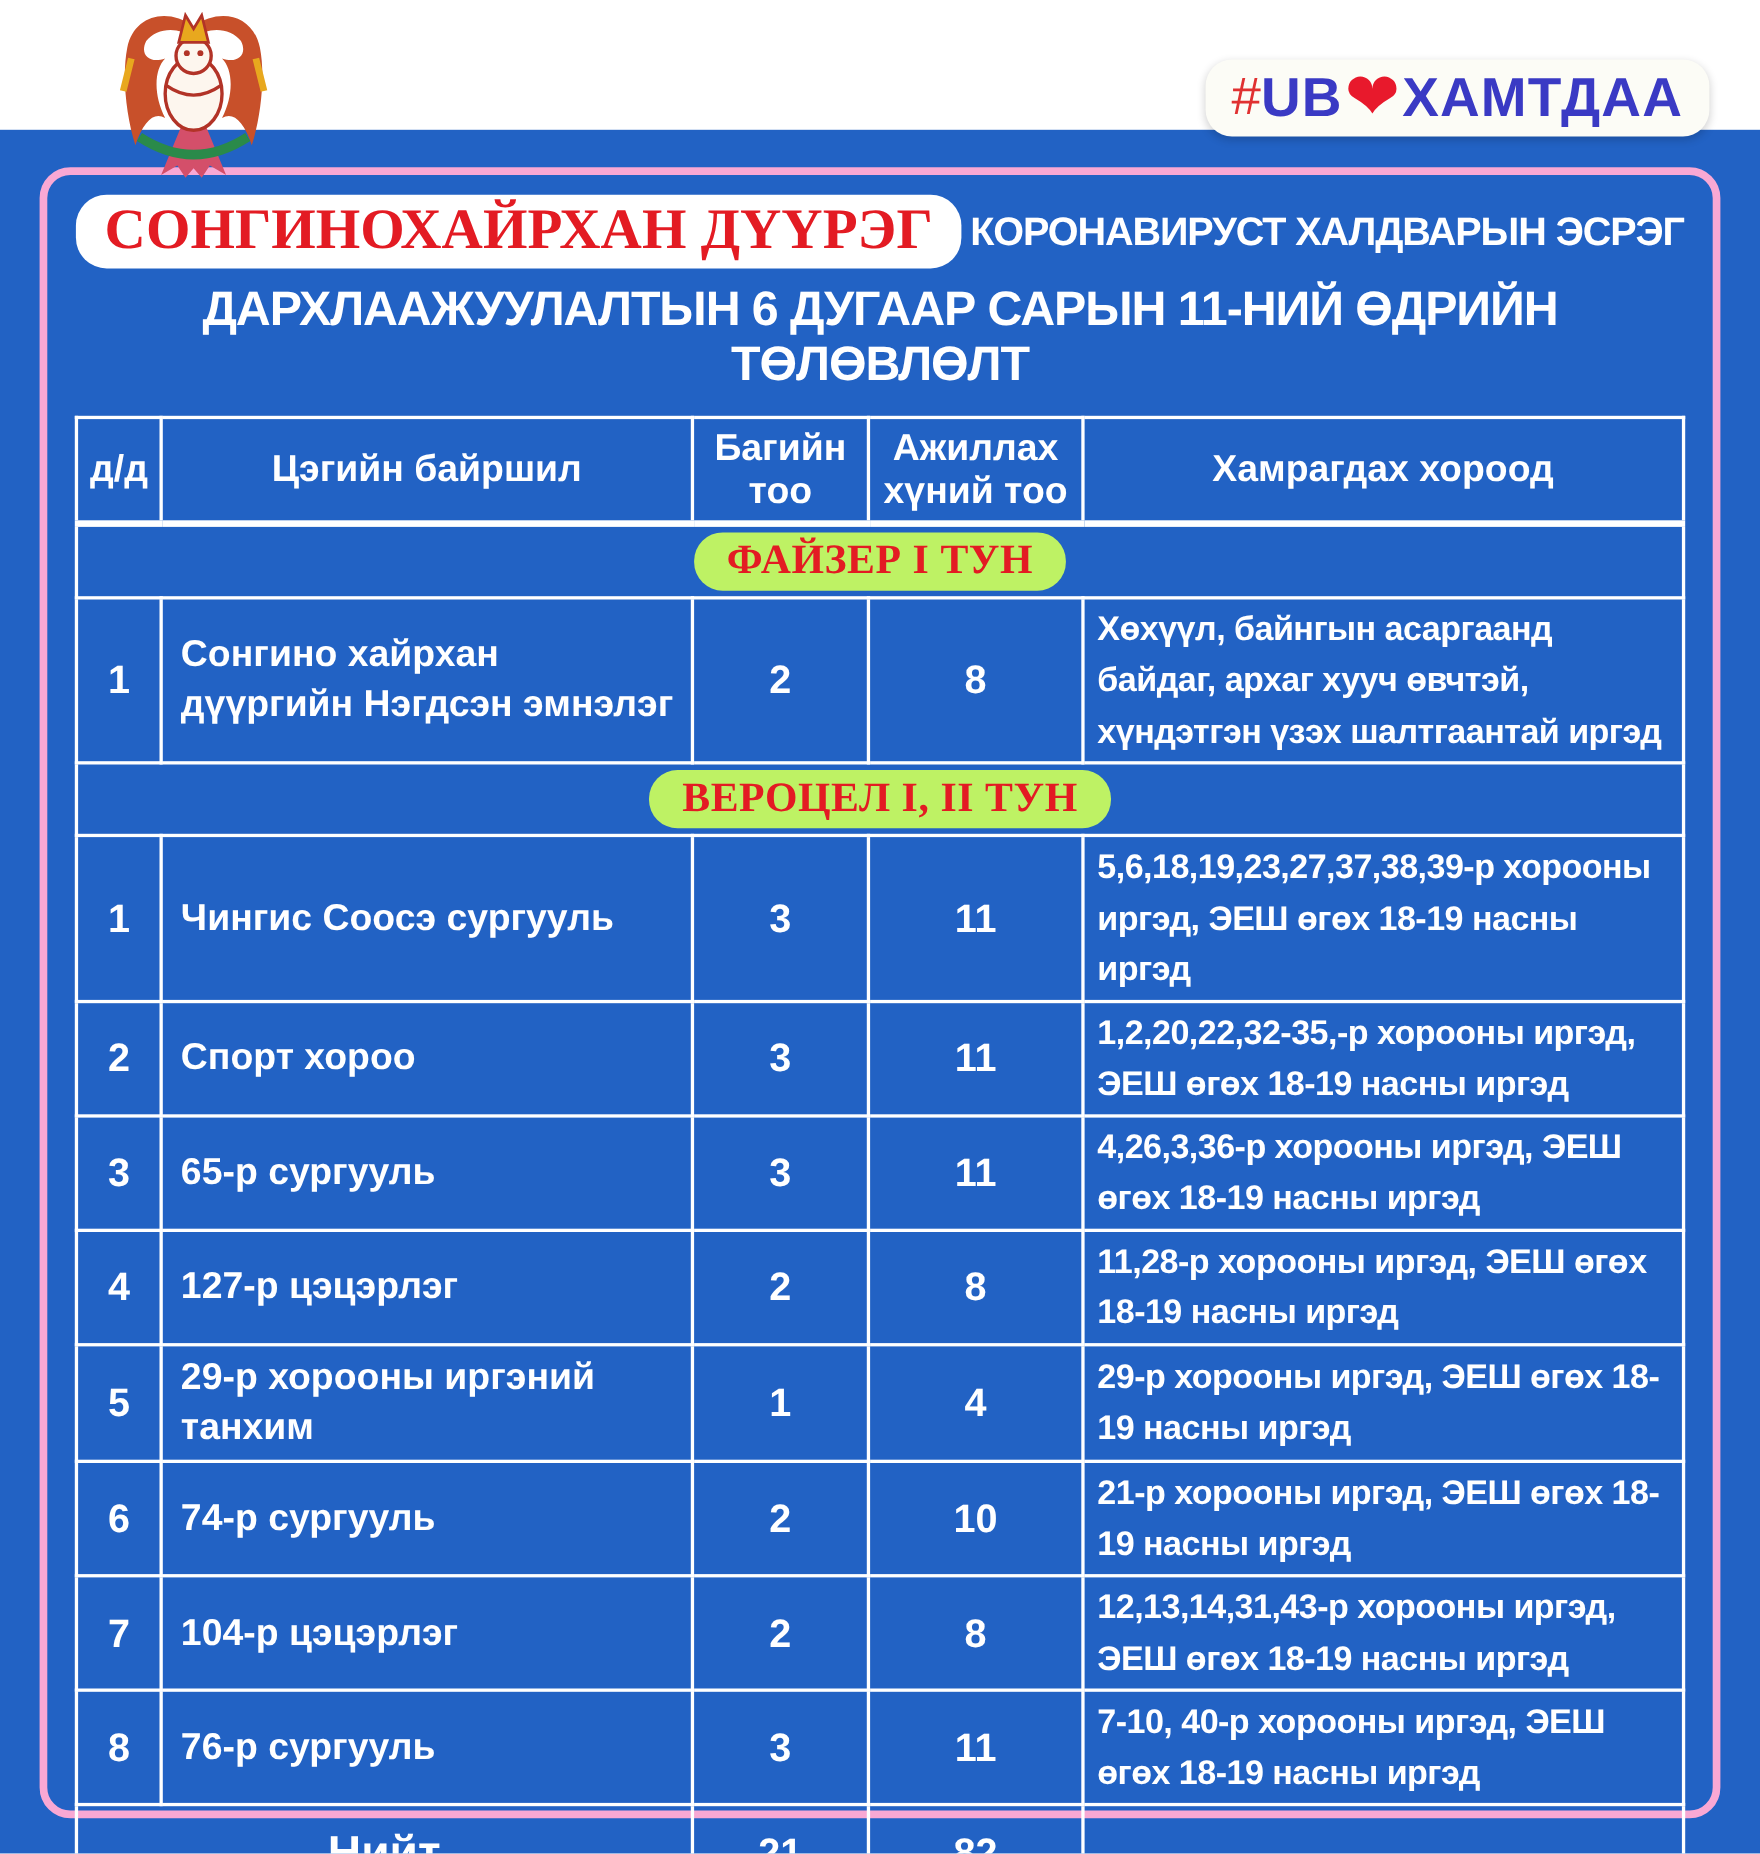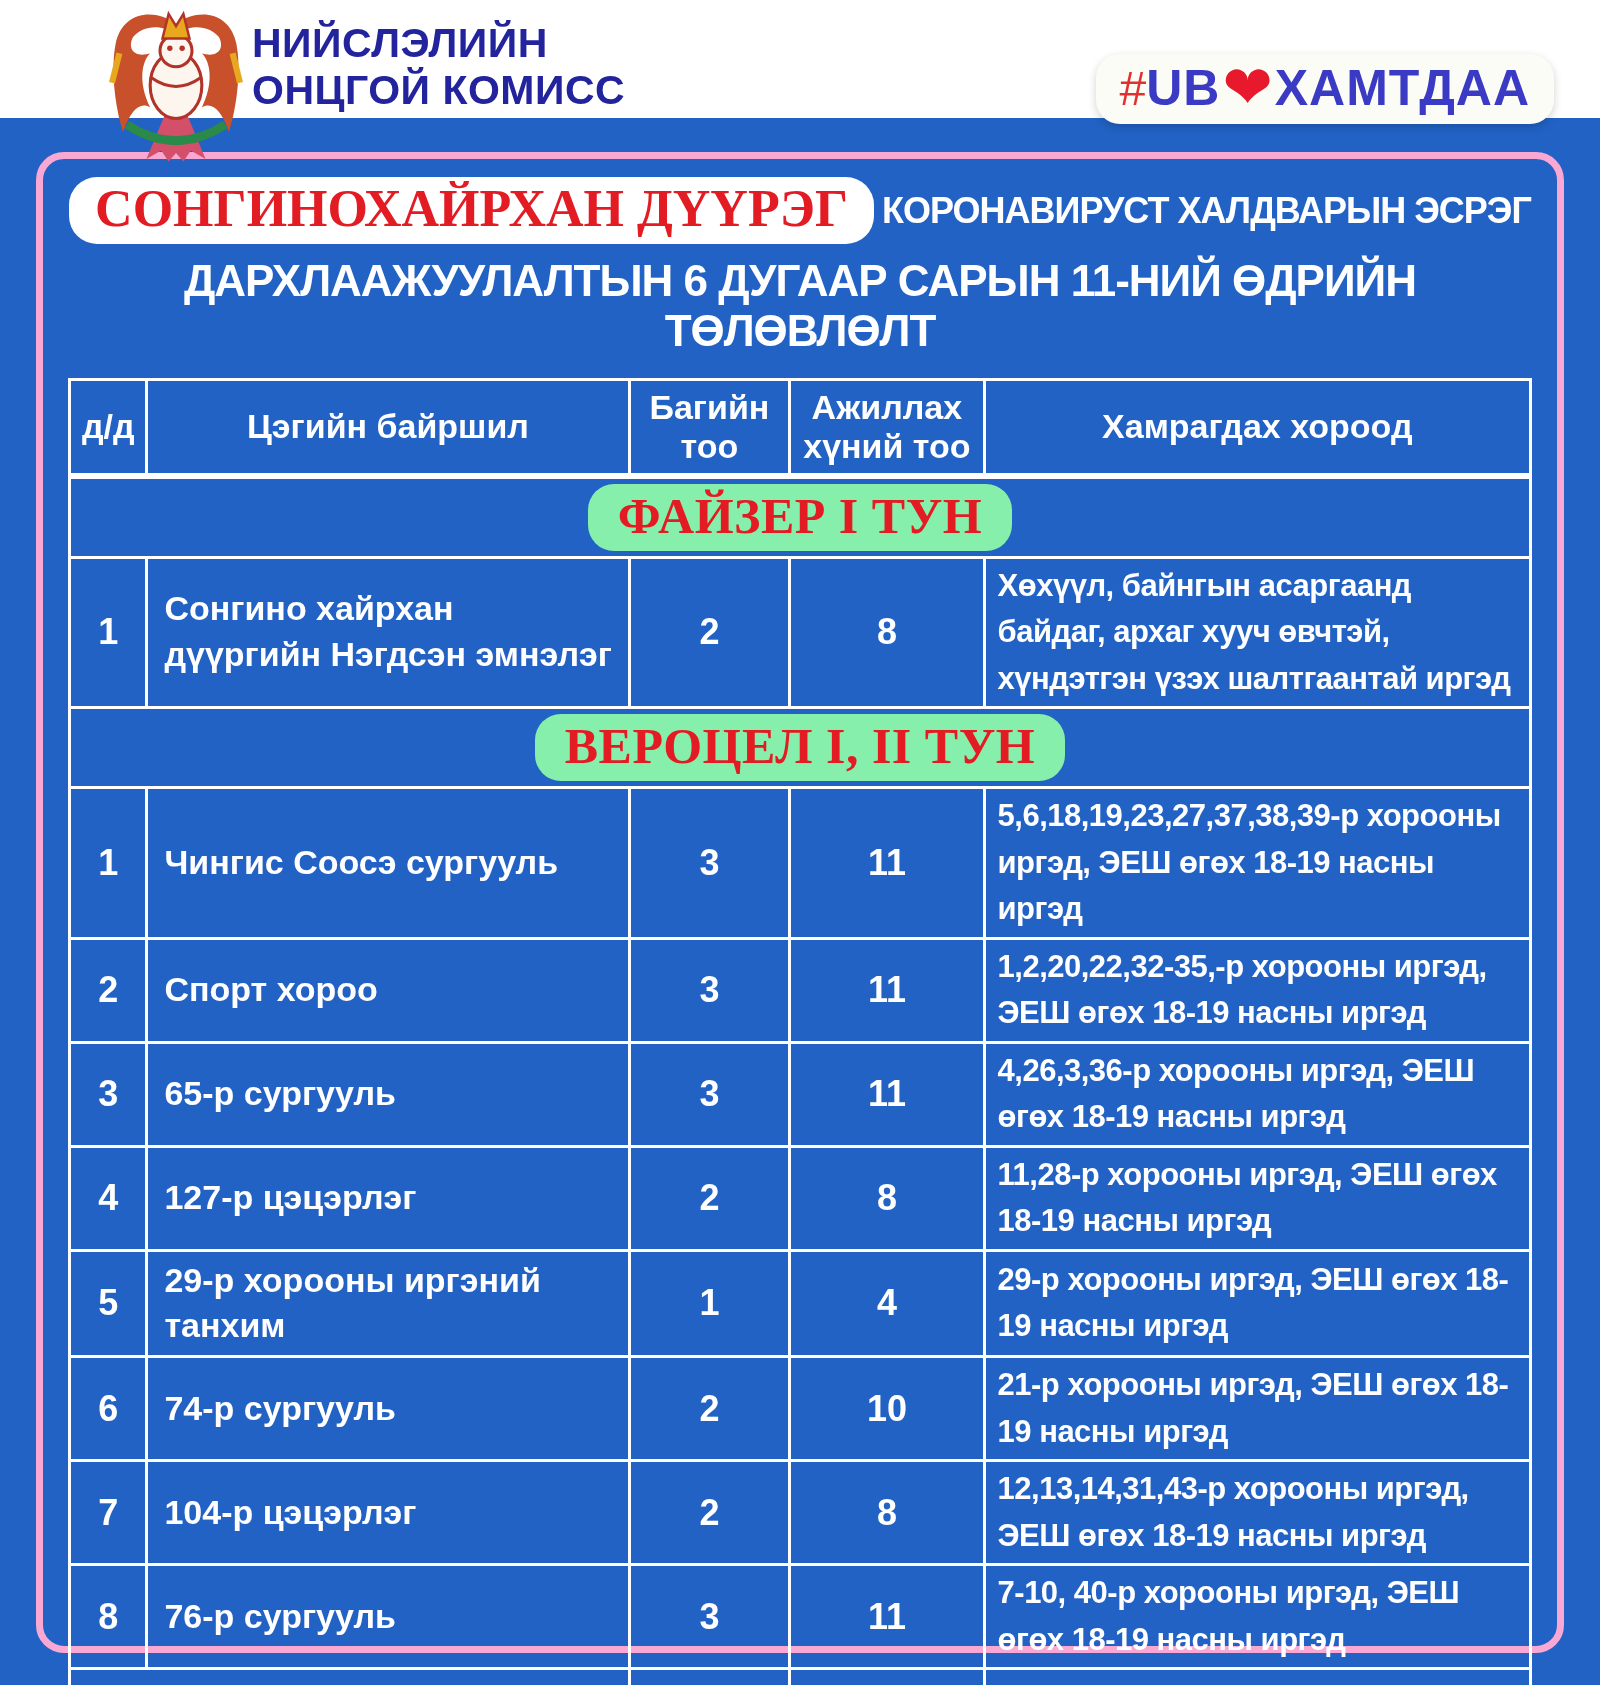--- a/index.html
+++ b/index.html
@@ -50,23 +50,23 @@
   th{font-size:34px;padding:4px 6px;border-bottom-width:6px;font-weight:bold;}
   tr.h-sec{height:54px;}
   tr.h-xl{height:130px;}
   tr.h-std{height:96px;}
   tr.h-total{height:86px;}
   td.num{text-align:center;font-size:36px;}
   td.loc{text-align:left;padding:6px 10px 6px 16px;font-size:34px;line-height:1.35;}
   td.khoroo{text-align:left;padding:4px 8px 4px 12px;font-size:31px;line-height:1.5;
             letter-spacing:-.5px;}
   td.section-cell{text-align:center;padding:5px 0;}
-  .section-pill{display:inline-block;background:#86efac;border-radius:26px;padding:3px 30px 6px;
+  .section-pill{display:inline-block;background:#bef264;border-radius:26px;padding:3px 30px 6px;
         color:var(--red);font-family:"Liberation Serif","DejaVu Serif",serif;
-        font-weight:bold;font-size:50px;letter-spacing:.5px;}
+        font-weight:bold;font-size:38px;letter-spacing:.5px;}
   td.total-label{text-align:center;font-size:42px;}
 </style>
 </head>
 <body>
 
 <div class="page">
 
   <div class="top-strip">
     <div class="logo">
       <svg width="152" height="160" viewBox="0 0 120 130" aria-hidden="true">
@@ -75,24 +75,20 @@
         <path d="M20 98 Q60 124 100 98" stroke="#2a8a4a" stroke-width="7" fill="none"></path>
         <ellipse cx="60" cy="66" rx="21" ry="27" fill="#fdf6ee" stroke="#b23327" stroke-width="2.5"></ellipse>
         <circle cx="60" cy="38" r="13" fill="#fdf6ee" stroke="#b23327" stroke-width="2.5"></circle>
         <path d="M49 28 L71 28 L66 8 L60 18 L54 8 Z" fill="#e8a81e" stroke="#b23327" stroke-width="2"></path>
         <circle cx="55" cy="36" r="2.2" fill="#b23327"></circle>
         <circle cx="65" cy="36" r="2.2" fill="#b23327"></circle>
         <path d="M40 60 Q60 74 80 60" stroke="#b23327" stroke-width="2.5" fill="none"></path>
         <path d="M14 40 l-6 24 M106 40 l6 24" stroke="#e8a81e" stroke-width="5"></path>
       </svg>
     </div>
-    <div class="org">
-      <div>НИЙСЛЭЛИЙН</div>
-      <div>ОНЦГОЙ КОМИСС</div>
-    </div>
   </div>
 
   <div class="badge">
     <span class="hash">#</span>
     <span class="ub">UB</span>
     <span class="heart">❤</span>
     <span class="word">ХАМТДАА</span>
   </div>
 
   <div class="blue-panel">

